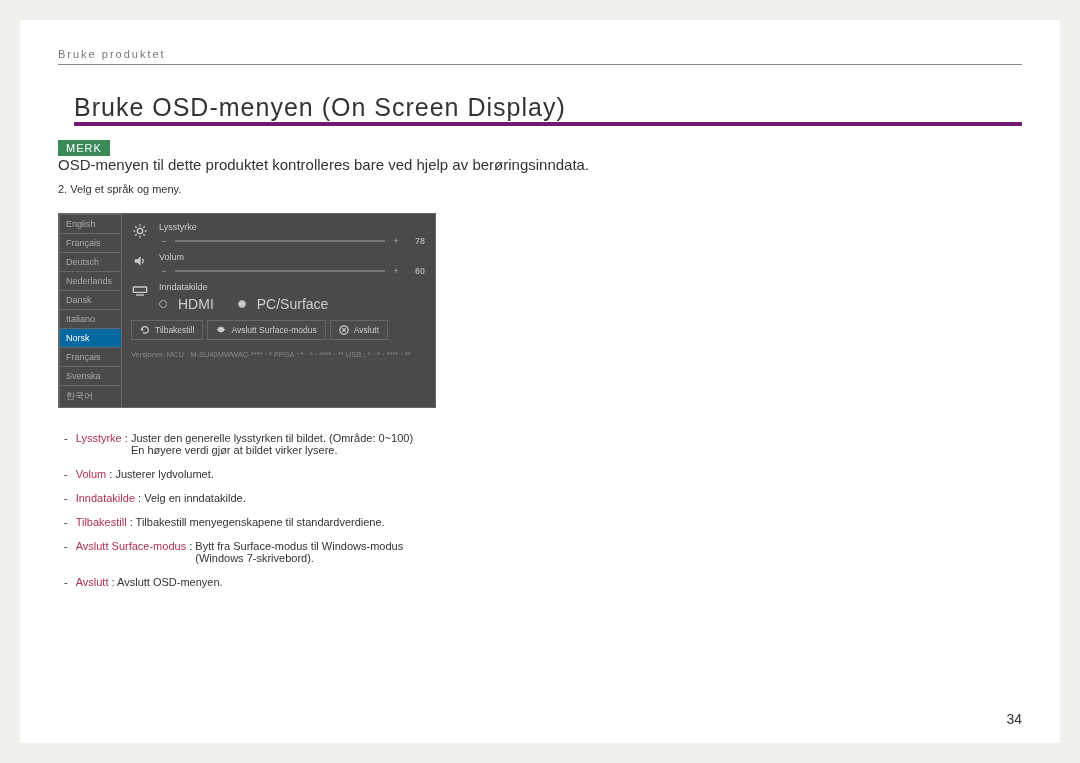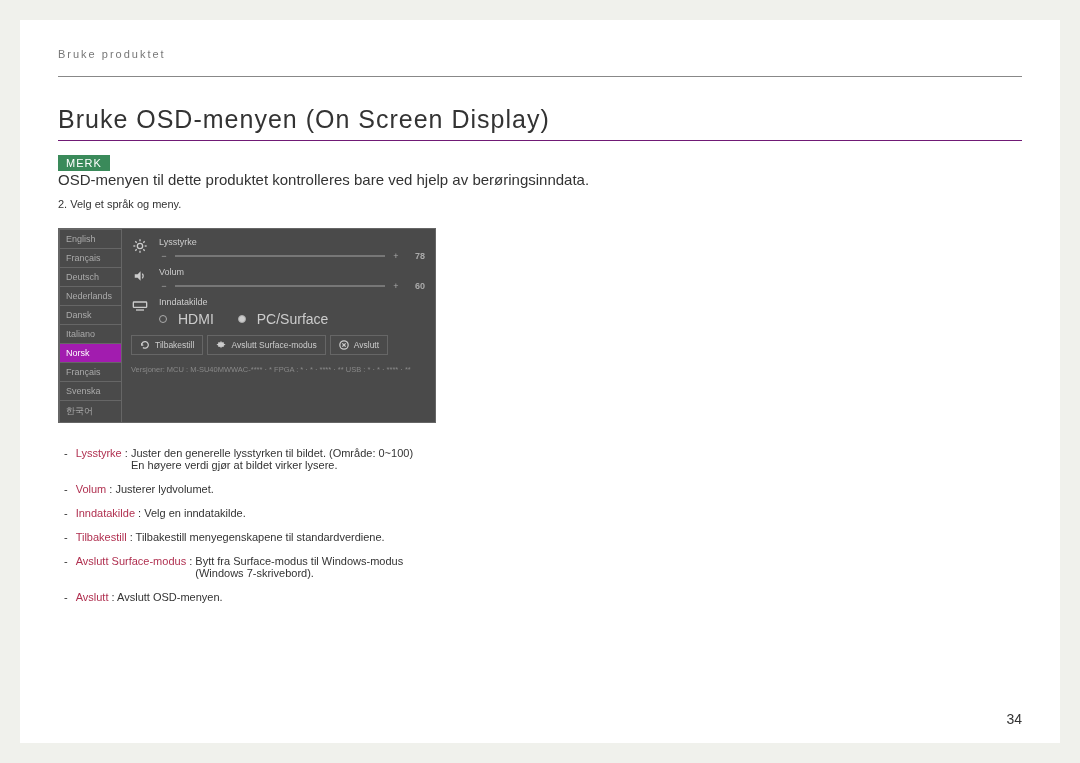--- a/index.html
+++ b/index.html
@@ -14,34 +14,34 @@
   }
   .page {
     width: 1040px;
     height: 723px;
     background: #fff;
     padding: 28px 38px 18px 38px;
     position: relative;
   }
   .header-line {
     border-bottom: 1px solid #888;
-    padding-bottom: 16px;
+    padding-bottom: 4px;
     margin-bottom: 28px;
     font-size: 11px;
     color: #777;
     letter-spacing: 2px;
   }
   .title {
     font-size: 25px;
     font-weight: normal;
     color: #333;
     letter-spacing: 1px;
-    border-bottom: 1px solid #701a75;
-    padding-bottom: 6px;
+    border-bottom: 4px solid #701a75;
     margin-bottom: 14px;
+    margin-left: 16px;
   }
   .note-tag {
     display: inline-block;
     background: #3a8a5a;
     color: #fff;
     font-size: 11px;
     padding: 2px 8px;
     letter-spacing: 1px;
   }
   .note-text {
@@ -85,21 +85,21 @@
     display: flex;
     flex-direction: column;
   }
   .lang-item {
     font-size: 9px;
     color: #aaa;
     padding: 4px 6px;
     border: 1px solid #666;
     margin: 0 -1px -1px 0;
   }
-  .lang-item.active { background: #a21caf; color: #fff; }
+  .lang-item.active { background: #0369a1; color: #fff; }
   .osd-right {
     flex: 1;
     padding: 8px 10px 4px 10px;
     display: flex;
     flex-direction: column;
     gap: 6px;
   }
   .osd-row { display: flex; align-items: flex-start; gap: 10px; }
   .osd-icon {
     width: 18px; height: 18px;

